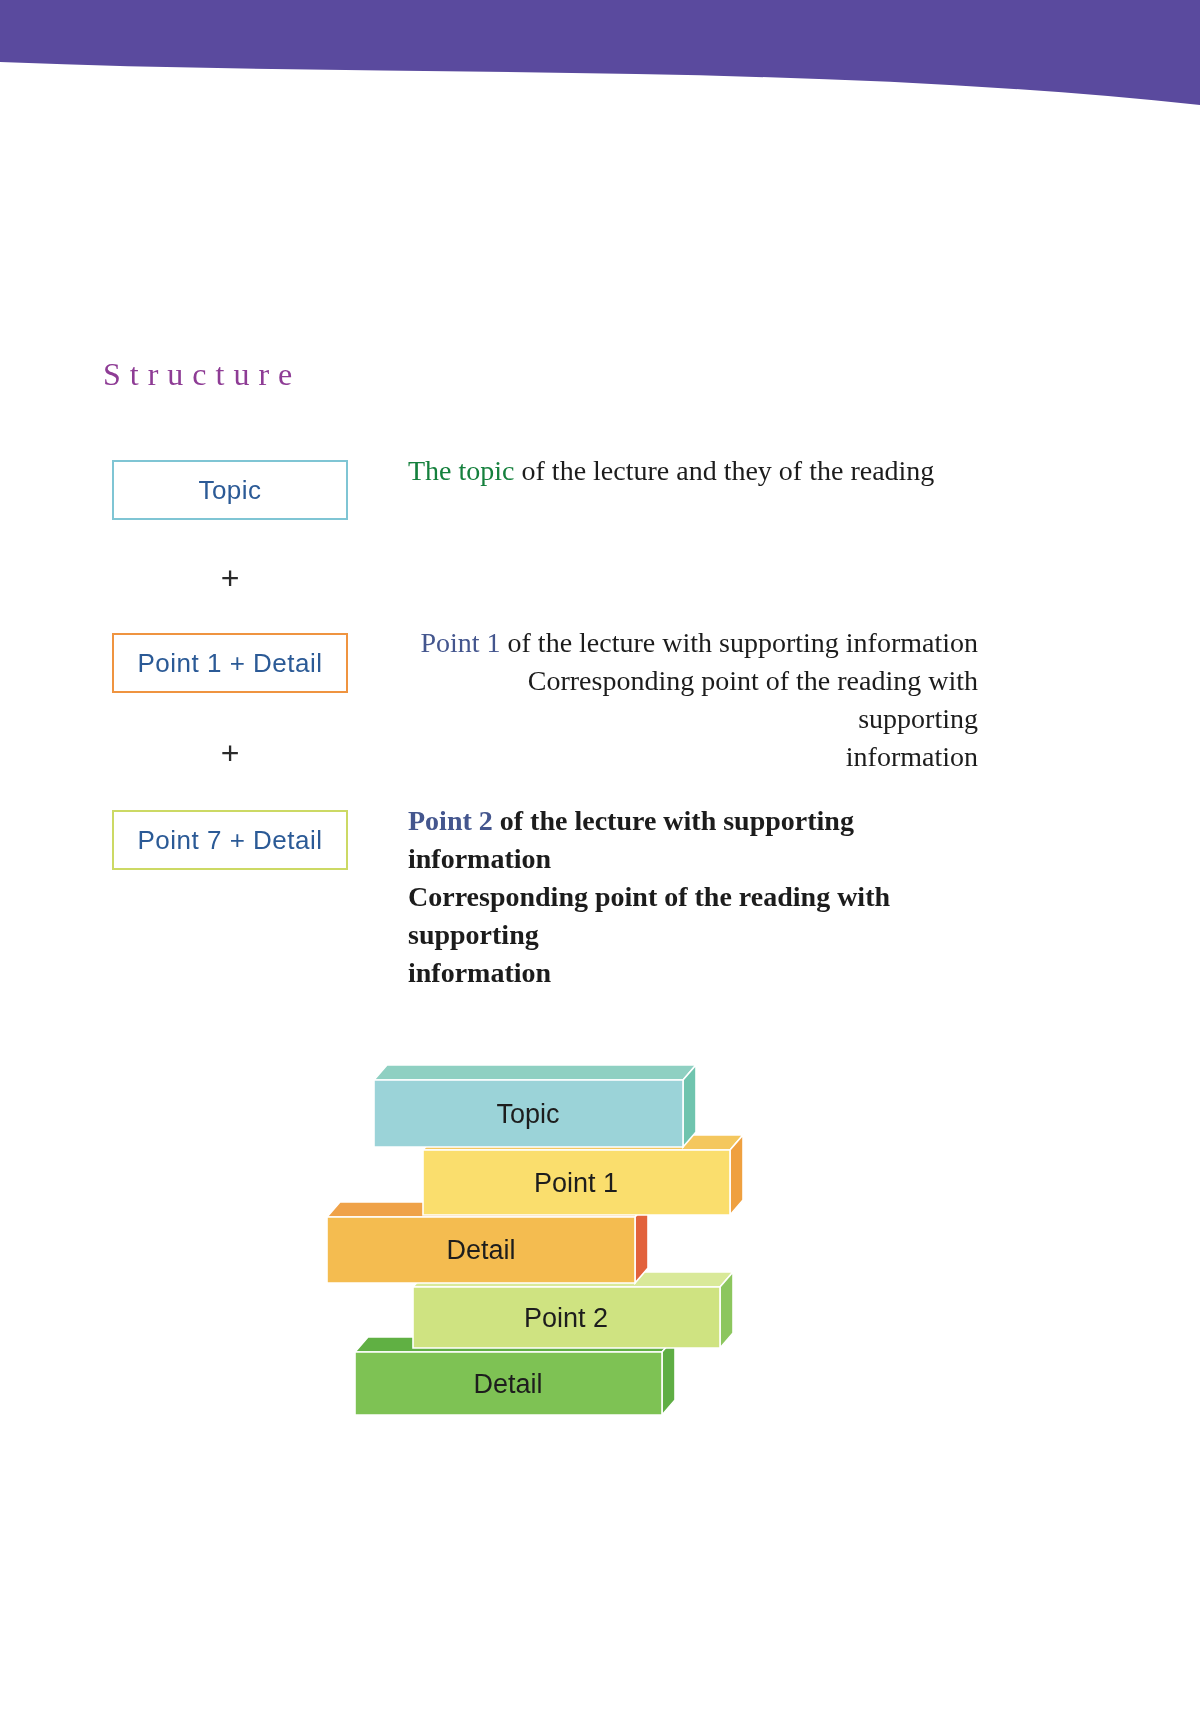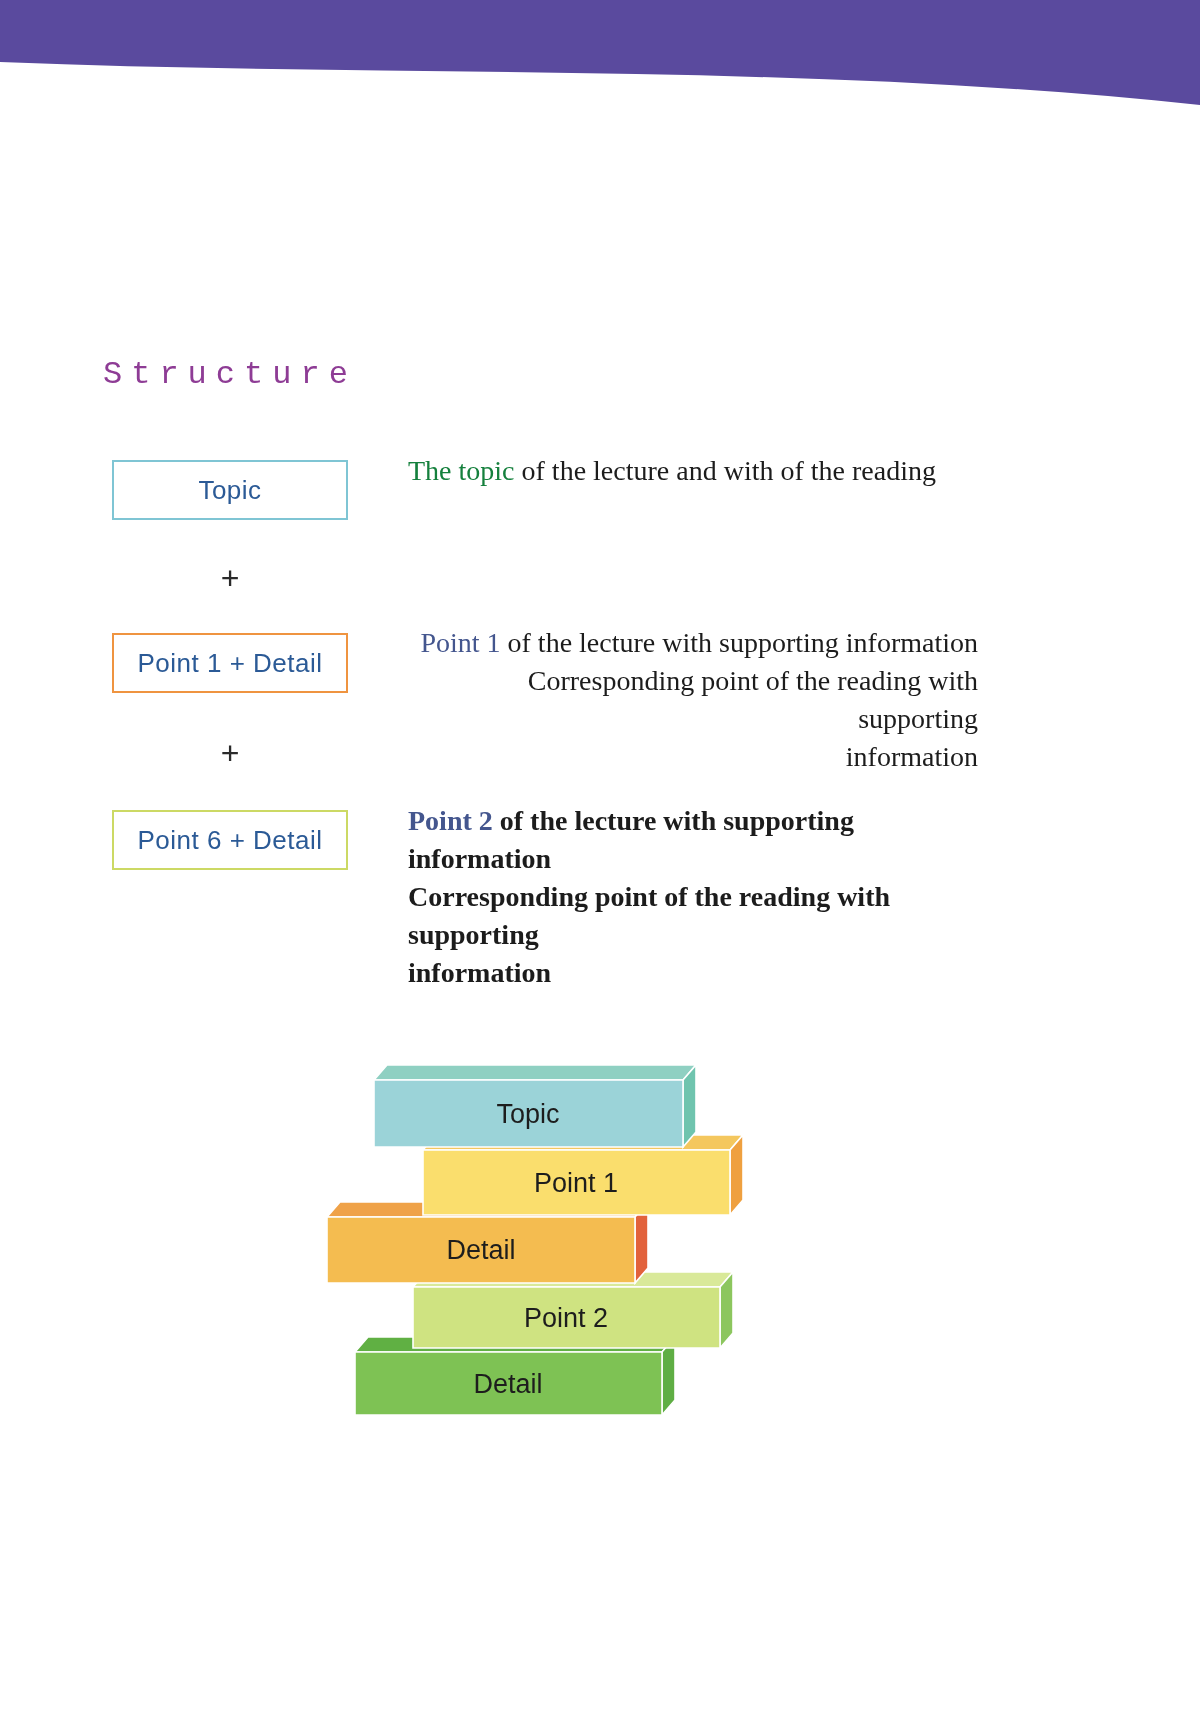--- a/index.html
+++ b/index.html
@@ -14,21 +14,21 @@
   }
   .header-svg { position: absolute; top: 0; left: 0; display: block; }
   .page-title {
     position: absolute;
     left: 103px;
     top: 356px;
     margin: 0;
     font-size: 32px;
     font-weight: 500;
     letter-spacing: 9px;
-    font-family: Liberation Mono, monospace;
+    font-family: Liberation Serif, serif;
   }
   .flow-box {
     position: absolute;
     left: 112px;
     width: 232px;
     height: 56px;
     border: 2px solid #999;
     background: #ffffff;
     display: flex;
     align-items: center;
@@ -93,26 +93,26 @@
 
   <div class="plus plus-1">+</div>
 
   <div class="flow-box box-point1" style="border-color: rgb(239, 148, 64);">
     <span class="box-label" style="color: rgb(43, 90, 150);">Point 1 + Detail</span>
   </div>
 
   <div class="plus plus-2">+</div>
 
   <div class="flow-box box-point2" style="border-color: rgb(204, 217, 100);">
-    <span class="box-label" style="color: rgb(43, 90, 150);">Point 6 + Detail</span>
+    <span class="box-label" style="color: rgb(43, 90, 150);">Point 7 + Detail</span>
   </div>
 
   <div class="desc desc-topic" style="color: rgb(28, 28, 28);">
     <div>
-      <span style="color: #15803d;">The topic</span><span> of the lecture and with of the reading</span>
+      <span style="color: #15803d;">The topic</span><span> of the lecture and they of the reading</span>
     </div>
   </div>
 
   <div class="desc desc-point1" style="color: rgb(28, 28, 28); text-align: right;">
     <div>
       <span style="color: rgb(68, 86, 142);">Point 1</span><span> of the lecture with supporting information</span>
     </div>
     <div>Corresponding point of the reading with supporting</div>
     <div>information</div>
   </div>

